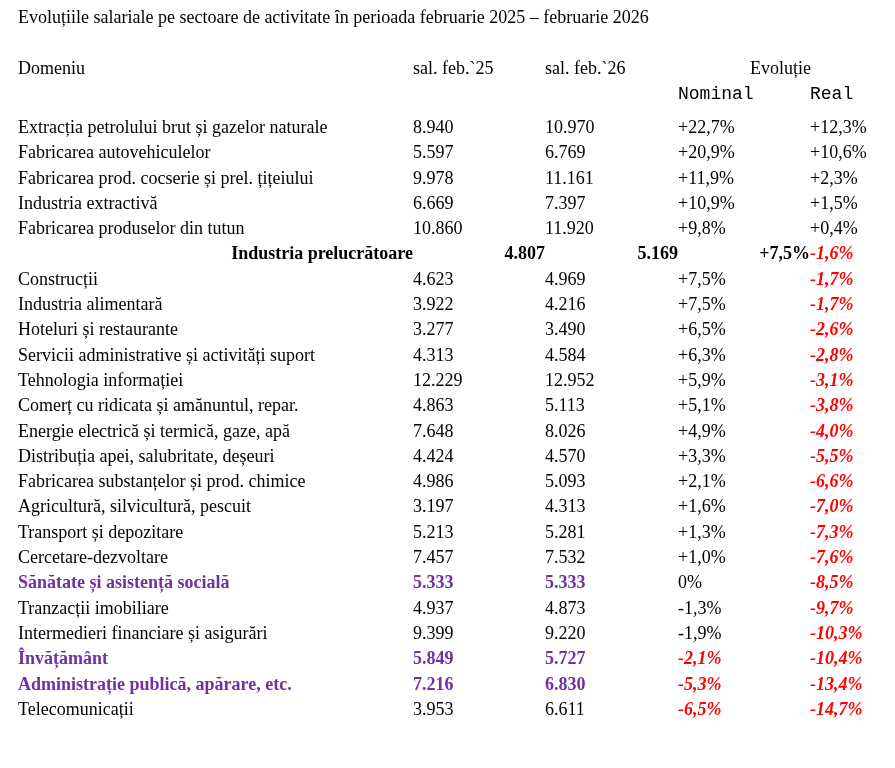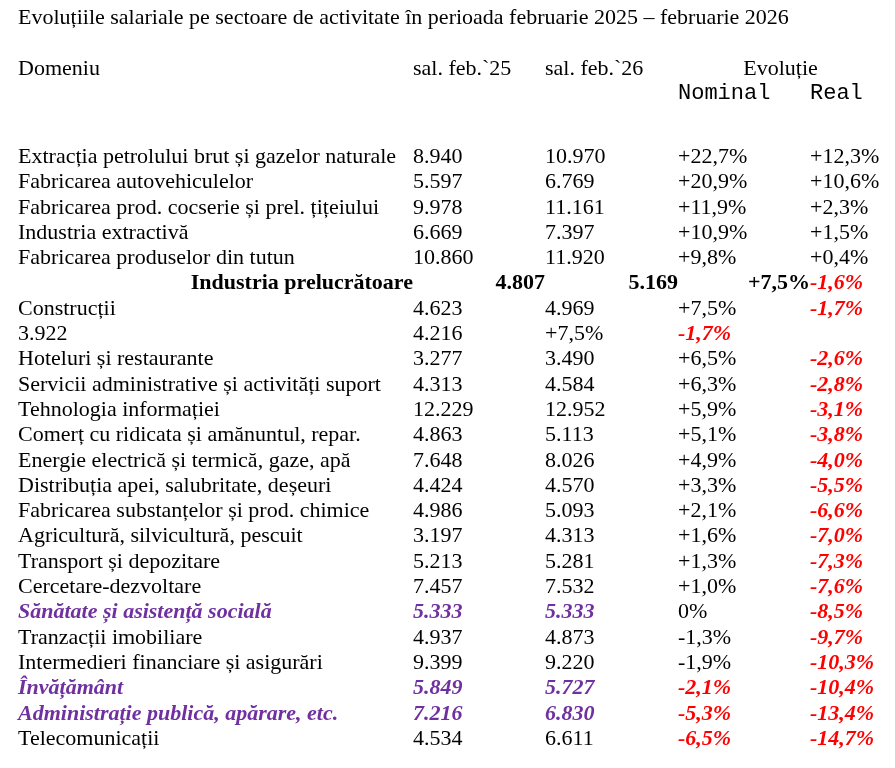--- a/index.html
+++ b/index.html
@@ -1,46 +1,46 @@
 <!DOCTYPE html>
 <html style="--red: #FF0000; --blue: #0070C0; --purple: #7030A0;"><head>
 <meta charset="utf-8">
 <style>
   html,body{margin:0;padding:0;background:#fff;}
   .page{
     position:relative;
     width:895px;height:768px;
     background:#ffffff;
     font-family:"Liberation Serif","DejaVu Serif",serif;
-    font-size:22px;
+    font-size:18px;
     color:#000;
     overflow:hidden;
   }
   .title{
     padding:6px 0 0 18px;
     line-height:22px;
     white-space:nowrap;
   }
   .table{margin:27px 0 0 18px;}
   .row{
     display:grid;
     grid-template-columns:395px 132px 133px 132px 1fr;
     line-height:25.3px;
     white-space:nowrap;
   }
   .header-row1{line-height:26px;}
   .header-row2{line-height:26px;font-family:Liberation Mono, monospace;}
   .evol-cell{grid-column:4 / 6;text-align:center;padding-right:12px;}
   .col4{grid-column:4;}
   .col5{grid-column:5;}
-  #rows{margin-top:36px;}
+  #rows{margin-top:8px;}
   .cell{overflow:visible;}
   .s-bold{font-weight:bold;text-align:right;}
   .s-blue{font-weight:bold;font-style:italic;color:var(--blue,#0070C0);}
-  .s-purple{font-weight:bold;font-style:italic;color:var(--purple,#7030A0);}
+  .s-purple{font-weight:bold;color:var(--purple,#7030A0);}
   .s-red{font-weight:bold;font-style:italic;color:var(--red,#FF0000);}
 </style>
 </head>
 <body>
 
 <div class="page">
   <div class="title">Evoluțiile salariale pe sectoare de activitate în perioada februarie 2025 – februarie 2026</div>
 
   <div class="table">
     <div class="row header-row1">
@@ -97,20 +97,21 @@
           <div class="cell s-red">-1,6%</div>
         </div>
         <div class="row data-row">
           <div class="cell">Construcții</div>
           <div class="cell">4.623</div>
           <div class="cell">4.969</div>
           <div class="cell">+7,5%</div>
           <div class="cell s-red">-1,7%</div>
         </div>
         <div class="row data-row">
+          <div class="cell">Industria alimentară</div>
           <div class="cell">3.922</div>
           <div class="cell">4.216</div>
           <div class="cell">+7,5%</div>
           <div class="cell s-red">-1,7%</div>
         </div>
         <div class="row data-row">
           <div class="cell">Hoteluri și restaurante</div>
           <div class="cell">3.277</div>
           <div class="cell">3.490</div>
           <div class="cell">+6,5%</div>
@@ -209,20 +210,20 @@
         </div>
         <div class="row data-row">
           <div class="cell s-purple">Administrație publică, apărare, etc.</div>
           <div class="cell s-purple">7.216</div>
           <div class="cell s-purple">6.830</div>
           <div class="cell s-red">-5,3%</div>
           <div class="cell s-red">-13,4%</div>
         </div>
         <div class="row data-row">
           <div class="cell">Telecomunicații</div>
-          <div class="cell">4.534</div>
+          <div class="cell">3.953</div>
           <div class="cell">6.611</div>
           <div class="cell s-red">-6,5%</div>
           <div class="cell s-red">-14,7%</div>
         </div>
       </div>
   </div>
 </div>
 
 </body></html>

